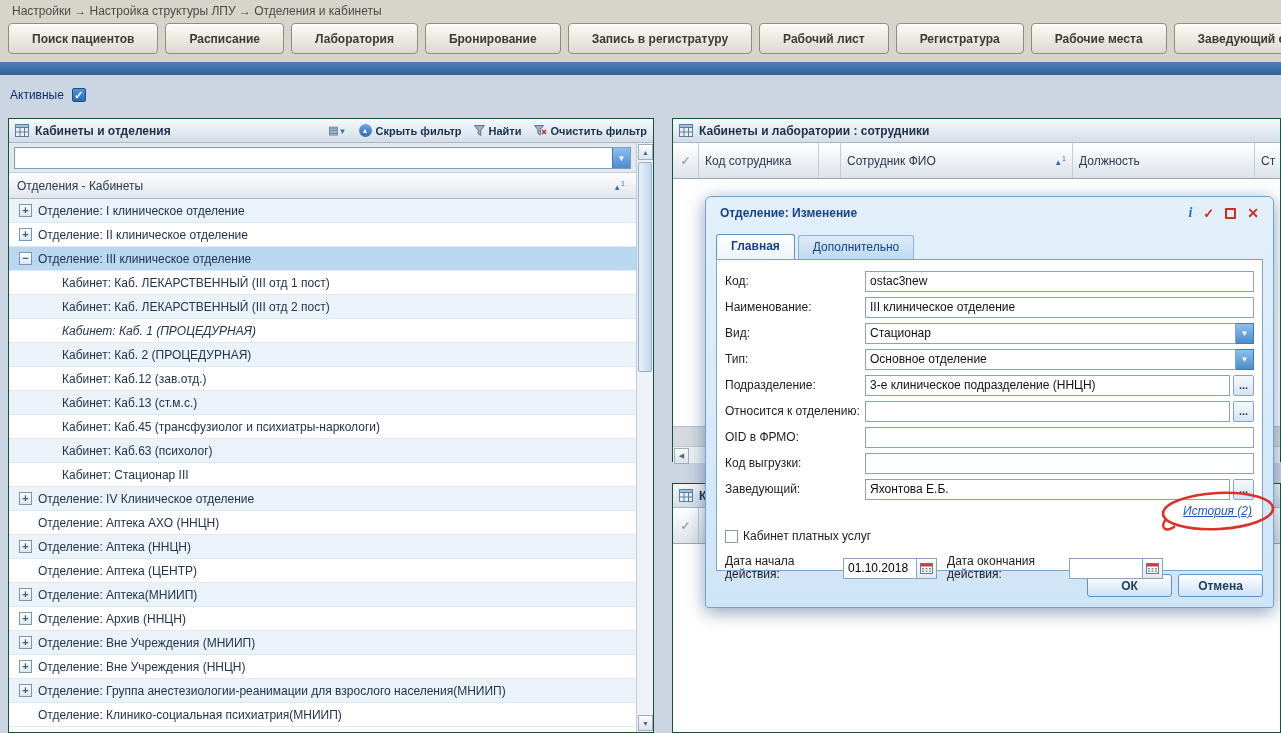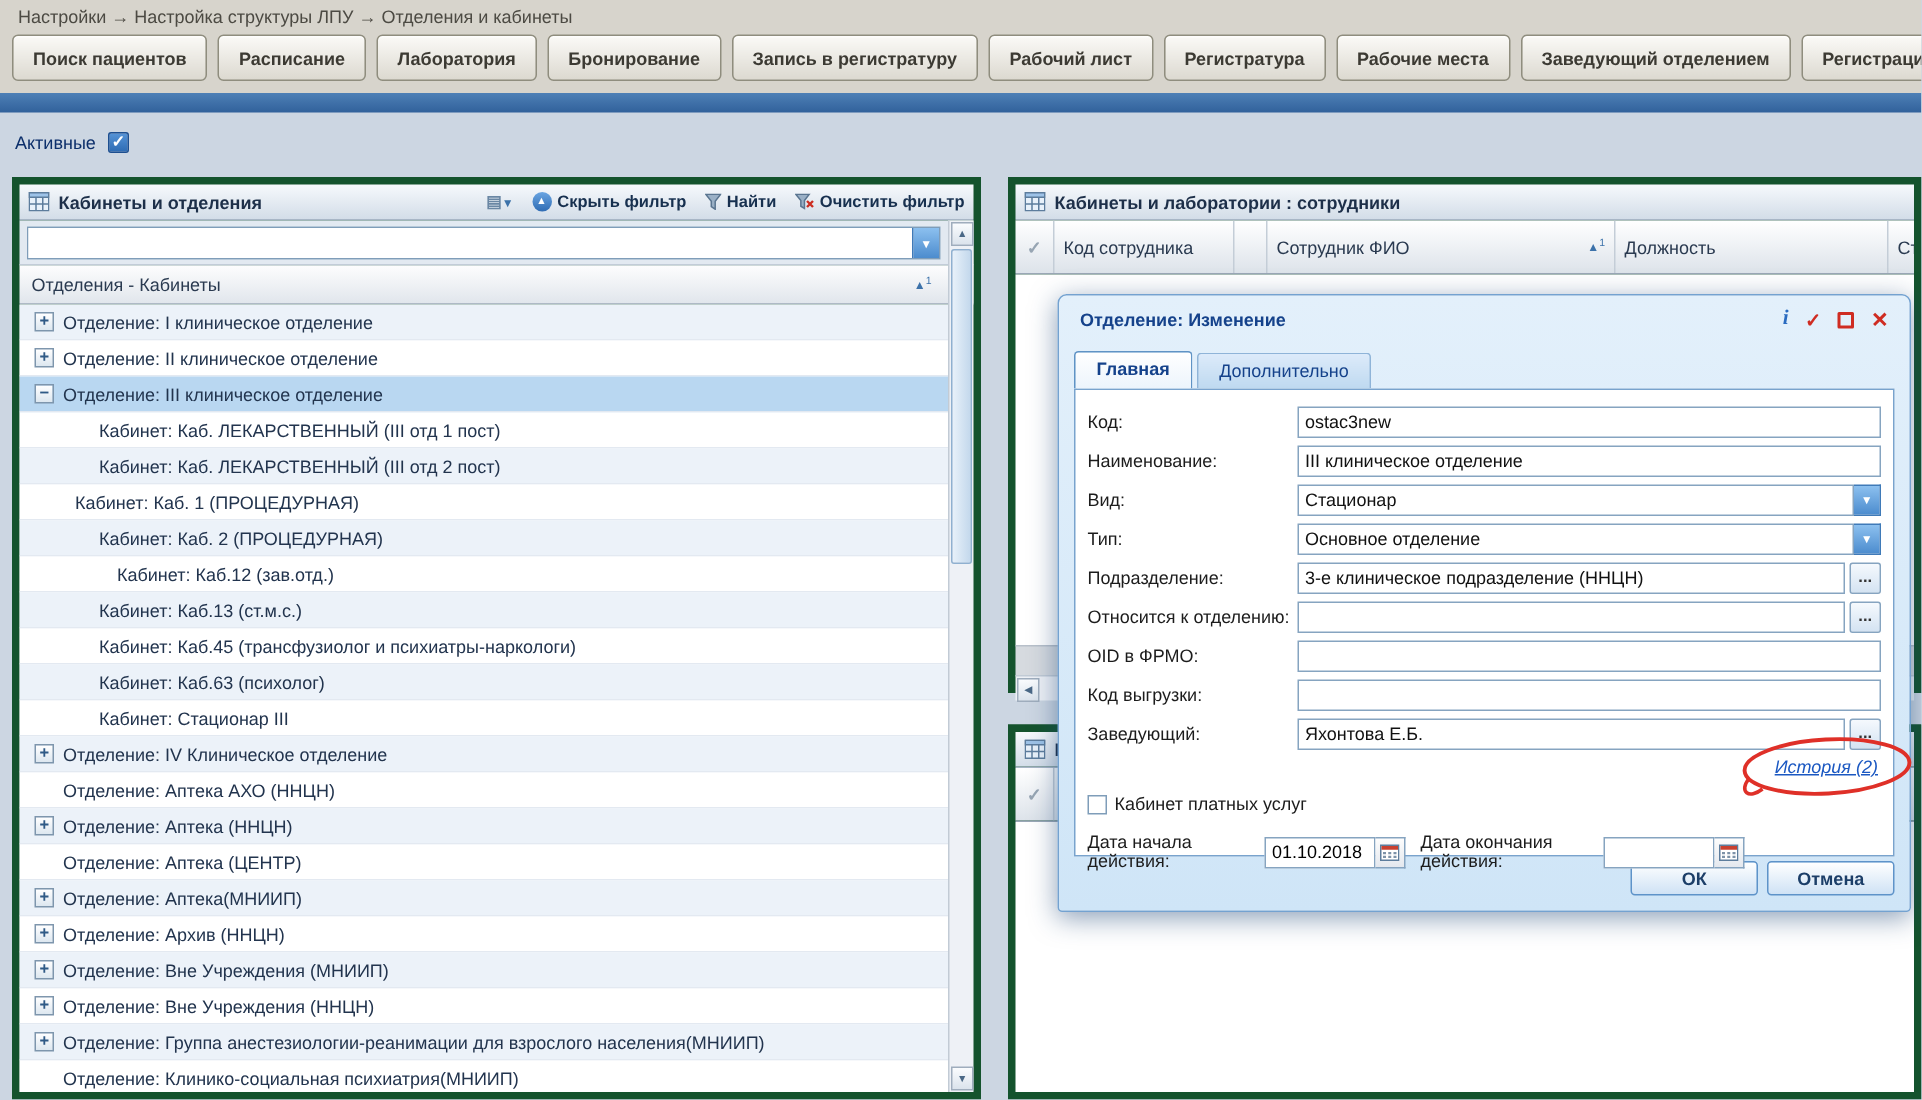--- a/index.html
+++ b/index.html
@@ -4,32 +4,32 @@
 <style>
   * { margin:0; padding:0; box-sizing:border-box; }
   html,body { width:1281px; height:733px; }
   body { font-family:"Liberation Sans",sans-serif; font-size:12px; overflow:hidden; background:#ccd6e2; }
   .screen { position:relative; width:1281px; height:733px; background:#ccd6e2; overflow:hidden; }
 
   
   .topbar { position:absolute; left:0; top:0; width:100%; height:62px; background:#d7d4cc; }
   .breadcrumb { padding:4px 0 0 12px; color:#4c4a43; white-space:nowrap; }
   .toolbar { position:absolute; left:8px; top:23px; display:flex; gap:7px; }
-  .tb-btn { height:31px; padding:0 13px; font-family:"Liberation Sans",sans-serif; font-size:12px; font-weight:bold; color:#3c3a33;
+  .tb-btn { height:31px; padding:0 23px; font-family:"Liberation Sans",sans-serif; font-size:12px; font-weight:bold; color:#3c3a33;
     background:linear-gradient(#fbfaf7,#dcd9d0); border:1px solid #8f8d7e; border-radius:4px;
     box-shadow:inset 0 1px 0 rgba(255,255,255,.7); cursor:pointer; white-space:nowrap; }
   .bluebar { position:absolute; left:0; top:62px; width:100%; height:13px; background:linear-gradient(#4e80b6,#31619b); }
 
   .active-row { position:absolute; left:10px; top:88px; display:flex; align-items:center; gap:8px; }
   .active-label { color:#0c2f6b;text-align:center; }
   .checkbox { width:14px; height:14px; border:1px solid #7f9db9; background:#fff; border-radius:2px; }
   .checkbox.on { background:linear-gradient(#5593d6,#2e6cb4); border-color:#1d4f90; color:#fff; font-size:11px; font-weight:bold; line-height:12px; text-align:center; }
 
   
-  .panel { position:absolute; background:#14532d; border:5px solid #14532d; }
+  .panel { position:absolute; background:#000000; border:1px solid #14532d; }
   .panel-header { height:24px; background:linear-gradient(#f6f9fc,#d3dde8); border-bottom:1px solid #a8b6c6; display:flex; align-items:center; padding:0 6px; gap:6px; }
   .panel-title { font-weight:bold; color:#1d2f49; white-space:nowrap; }
   .header-actions { margin-left:auto; display:flex; align-items:center; gap:12px; font-size:11px; font-weight:bold; color:#17304f; }
   .action { display:flex; align-items:center; gap:4px; cursor:pointer; white-space:nowrap; }
   .menu-icon { color:#6a87a4; font-size:11px; cursor:pointer; }
   .menu-caret { color:#3c72aa; font-size:8px; }
   .circle-up { width:13px; height:13px; border-radius:50%; background:linear-gradient(#6aa5e2,#2f6cb4); color:#fff; font-size:7px; display:flex; align-items:center; justify-content:center; }
 
   .left-panel { left:8px; top:118px; width:646px; height:615px; }
   .filter-row { height:30px; background:#e2e9f1; border-bottom:1px solid #c2ccd8; padding:4px 22px 4px 5px; }
@@ -182,29 +182,29 @@
           <span class="tree-label">Отделение: III клиническое отделение</span>
         </div>
         <div class="tree-row" style="padding-left: 34px;">
           <span class="expander hidden-exp"></span>
           <span class="tree-label">Кабинет: Каб. ЛЕКАРСТВЕННЫЙ (III отд 1 пост)</span>
         </div>
         <div class="tree-row alt" style="padding-left: 34px;">
           <span class="expander hidden-exp"></span>
           <span class="tree-label">Кабинет: Каб. ЛЕКАРСТВЕННЫЙ (III отд 2 пост)</span>
         </div>
-        <div class="tree-row" style="padding-left: 18px;">
+        <div class="tree-row" style="padding-left: 34px; font-style: italic;">
           <span class="expander hidden-exp"></span>
           <span class="tree-label">Кабинет: Каб. 1 (ПРОЦЕДУРНАЯ)</span>
         </div>
         <div class="tree-row alt" style="padding-left: 34px;">
           <span class="expander hidden-exp"></span>
           <span class="tree-label">Кабинет: Каб. 2 (ПРОЦЕДУРНАЯ)</span>
         </div>
-        <div class="tree-row" style="padding-left: 46px;">
+        <div class="tree-row" style="padding-left: 34px;">
           <span class="expander hidden-exp"></span>
           <span class="tree-label">Кабинет: Каб.12 (зав.отд.)</span>
         </div>
         <div class="tree-row alt" style="padding-left: 34px;">
           <span class="expander hidden-exp"></span>
           <span class="tree-label">Кабинет: Каб.13 (ст.м.с.)</span>
         </div>
         <div class="tree-row" style="padding-left: 34px;">
           <span class="expander hidden-exp"></span>
           <span class="tree-label">Кабинет: Каб.45 (трансфузиолог и психиатры-наркологи)</span>

